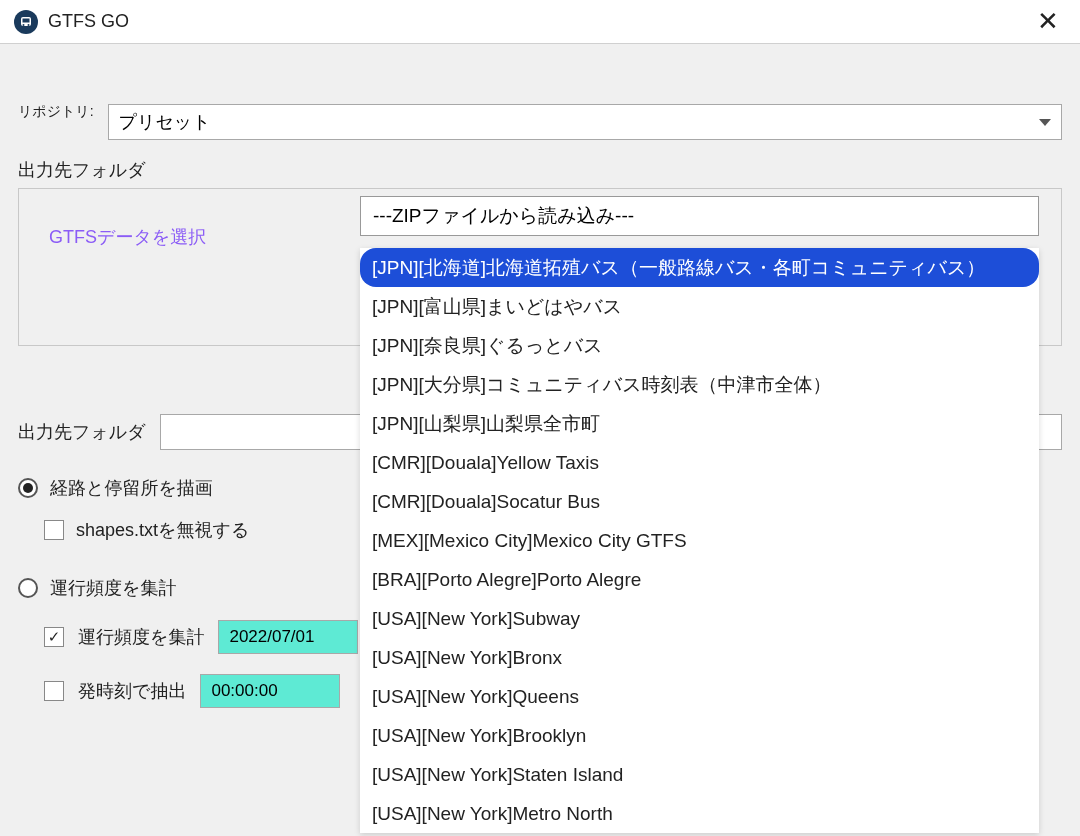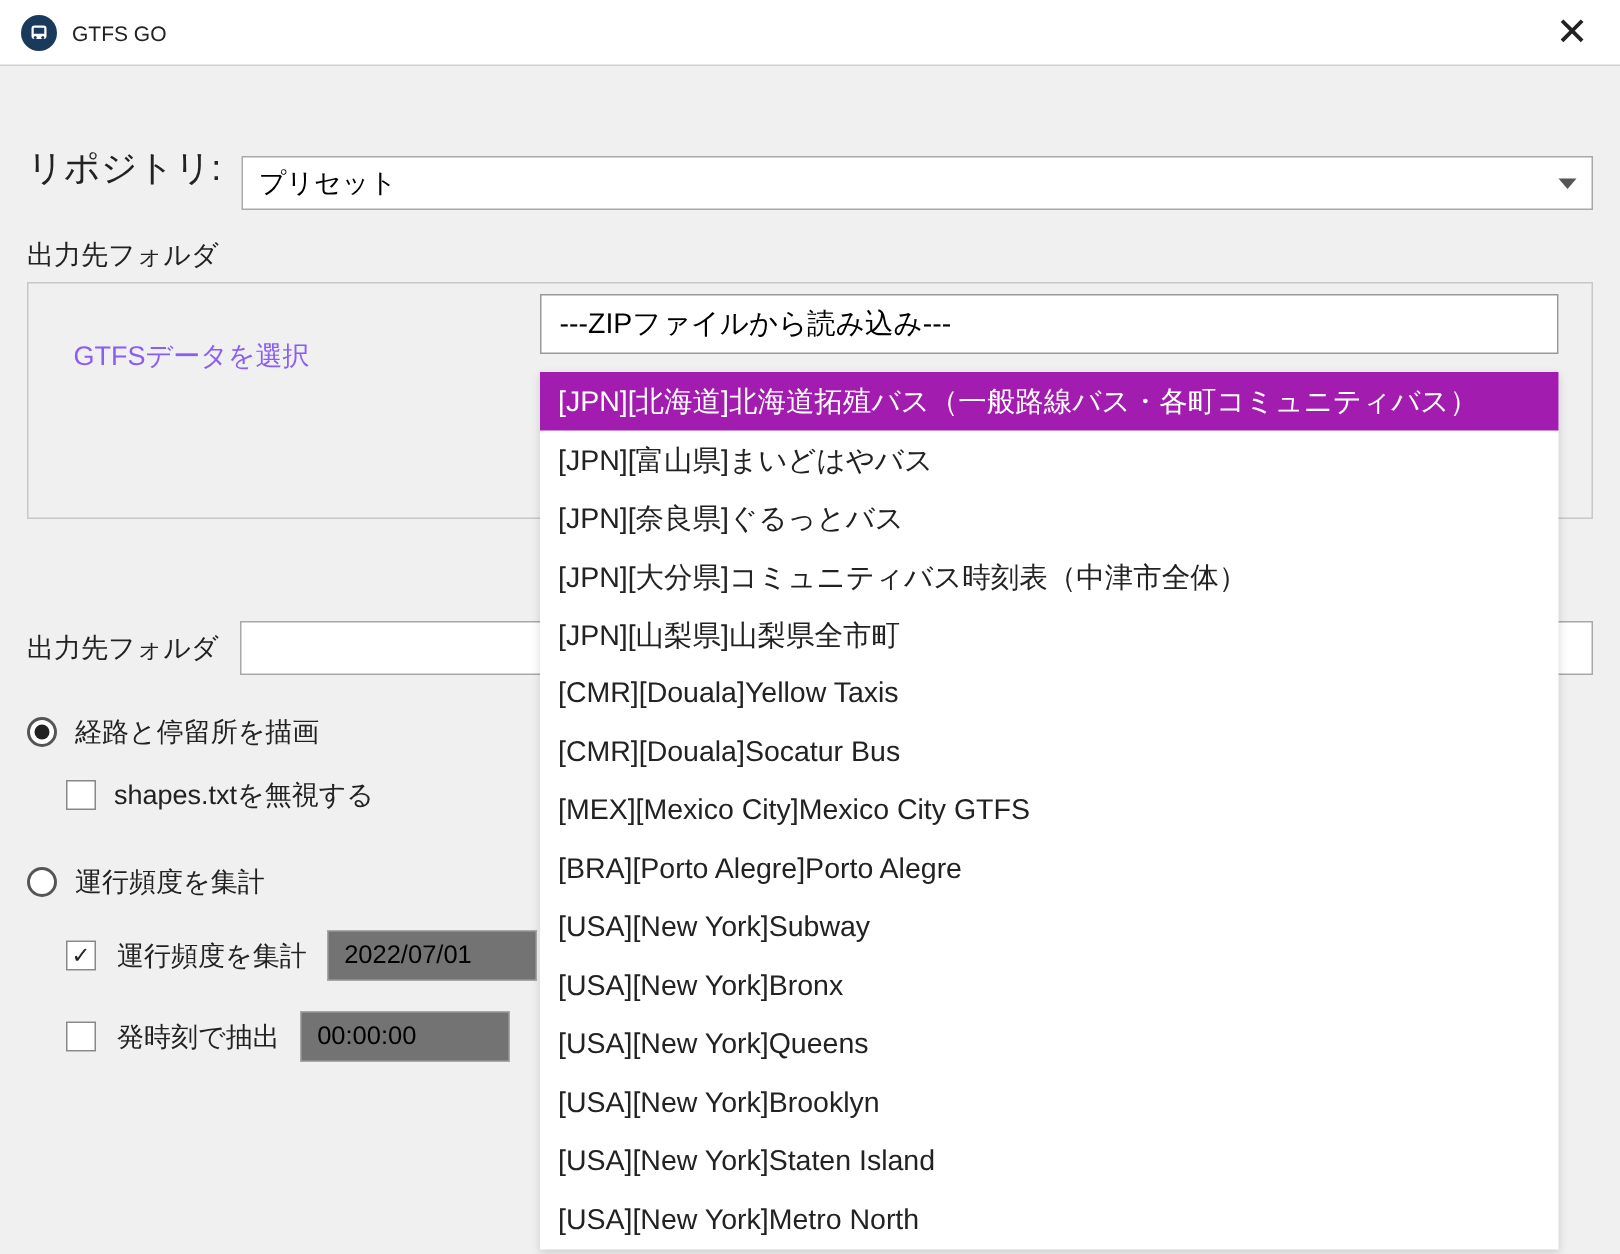--- a/index.html
+++ b/index.html
@@ -29,42 +29,42 @@
     .app-icon {
       width: 24px; height: 24px;
       border-radius: 50%;
       background: #1a3a5c;
       display: flex;
       align-items: center;
       justify-content: center;
       color: #fff;
       font-size: 14px;
     }
-    .title-text { color: #222; font-size: 14px; }
+    .title-text { color: #222; font-size: 18px; }
     .close-btn {
       width: 40px; height: 40px;
       display: flex; align-items: center; justify-content: center;
       font-size: 26px;
       color: #222;
       cursor: pointer;
       background: transparent;
       border: none;
     }
     .content {
       padding: 0 18px 0 18px;
       background: #f0f0f0;
     }
     .repo-row {
       display: flex;
       align-items: center;
       gap: 14px;
       padding-top: 40px;
       padding-bottom: 18px;
     }
-    .repo-label { color: #222; font-size: 24px; }
+    .repo-label { color: #222; font-size: 14px; }
     .repo-select {
       flex: 1;
       height: 36px;
       border: 1px solid #a8a8a8;
       background: #fff;
       padding: 0 10px;
       display: flex;
       align-items: center;
       justify-content: space-between;
       font-size: 18px;
@@ -131,21 +131,21 @@
       background: #fff;
       display: inline-flex; align-items: center; justify-content: center;
       font-size: 15px; color: #222;
       cursor: pointer;
     }
     .checkbox.checked::after { content: "✓"; }
     .option-label { color: #222; font-size: 18px; }
     .inline-input {
       height: 34px;
       border: 1px solid #a8a8a8;
-      background: #737373;
+      background: #5eead4;
       padding: 15px 10px;
       font-size: 17px;
       width: 140px;
     }
     .filter-row {
       display: flex;
       align-items: center;
       gap: 14px;
       margin-left: 26px;
       margin-top: 20px;
@@ -181,22 +181,23 @@
       padding: 0 12px;
       display: flex;
       align-items: center;
       font-size: 19px;
       color: #222;
       cursor: pointer;
       white-space: nowrap;
       overflow: hidden;
     }
     .dropdown-item.selected {
-      background: #a21caf;
+      background: #1d4ed8;
       color: #fff;
+      border-radius: 16px;
     }
   </style>
 </head>
 <body>
 
 <div class="titlebar">
   <div class="titlebar-left">
     <span class="app-icon">
       <svg width="16" height="16" viewBox="0 0 16 16">
           <rect x="3" y="3" width="10" height="9" rx="2" fill="#fff"></rect>

